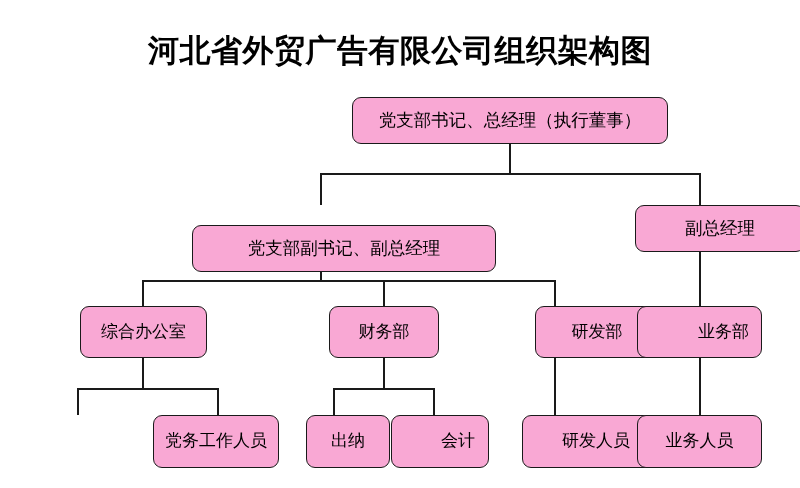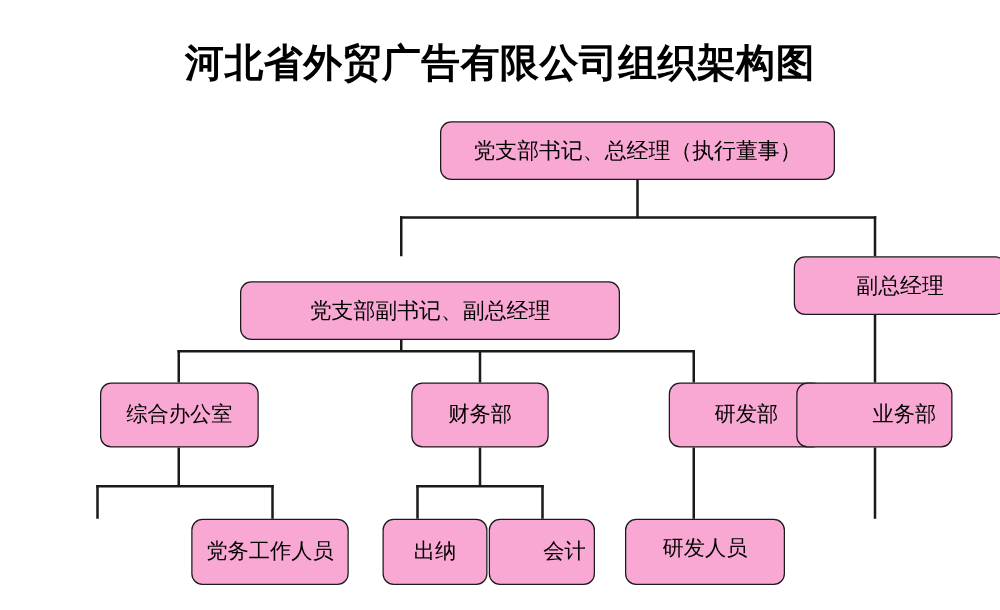--- a/index.html
+++ b/index.html
@@ -98,16 +98,17 @@
   <div class="connector h" style="left:333px; top:388px; width:102px; height:2px;"></div>
   <div class="connector v" style="left:333px; top:388px; width:2px; height:27px;"></div>
   <div class="connector v" style="left:433px; top:388px; width:2px; height:27px;"></div>
 
   <div class="connector v" style="left:554px; top:358px; width:2px; height:57px;"></div>
 
   <div class="connector v" style="left:699px; top:358px; width:2px; height:57px;"></div>
 
   <div class="node" style="left:153px; top:415px; width:126px; height:53px;">党务工作人员</div>
   <div class="node" style="left:306px; top:415px; width:84px; height:53px;">出纳</div>
-  <div class="node" style="left:391px; top:415px; width:85px; height:53px;padding-left:36px;">会计</div>
-  <div class="node" style="left:500px; top:415px; width:128px; height:53px;font-family:Liberation Mono, monospace;">研发人员</div>
+  <div class="node" style="left:391px; top:415px; width:98px; height:53px;padding-left:36px;">会计</div>
+  <div class="node" style="left:522px; top:415px; width:148px; height:53px;">研发人员</div>
+  <div class="node" style="left:637px; top:415px; width:125px; height:53px;">业务人员</div>
 
 </div>
 
 </body></html>

